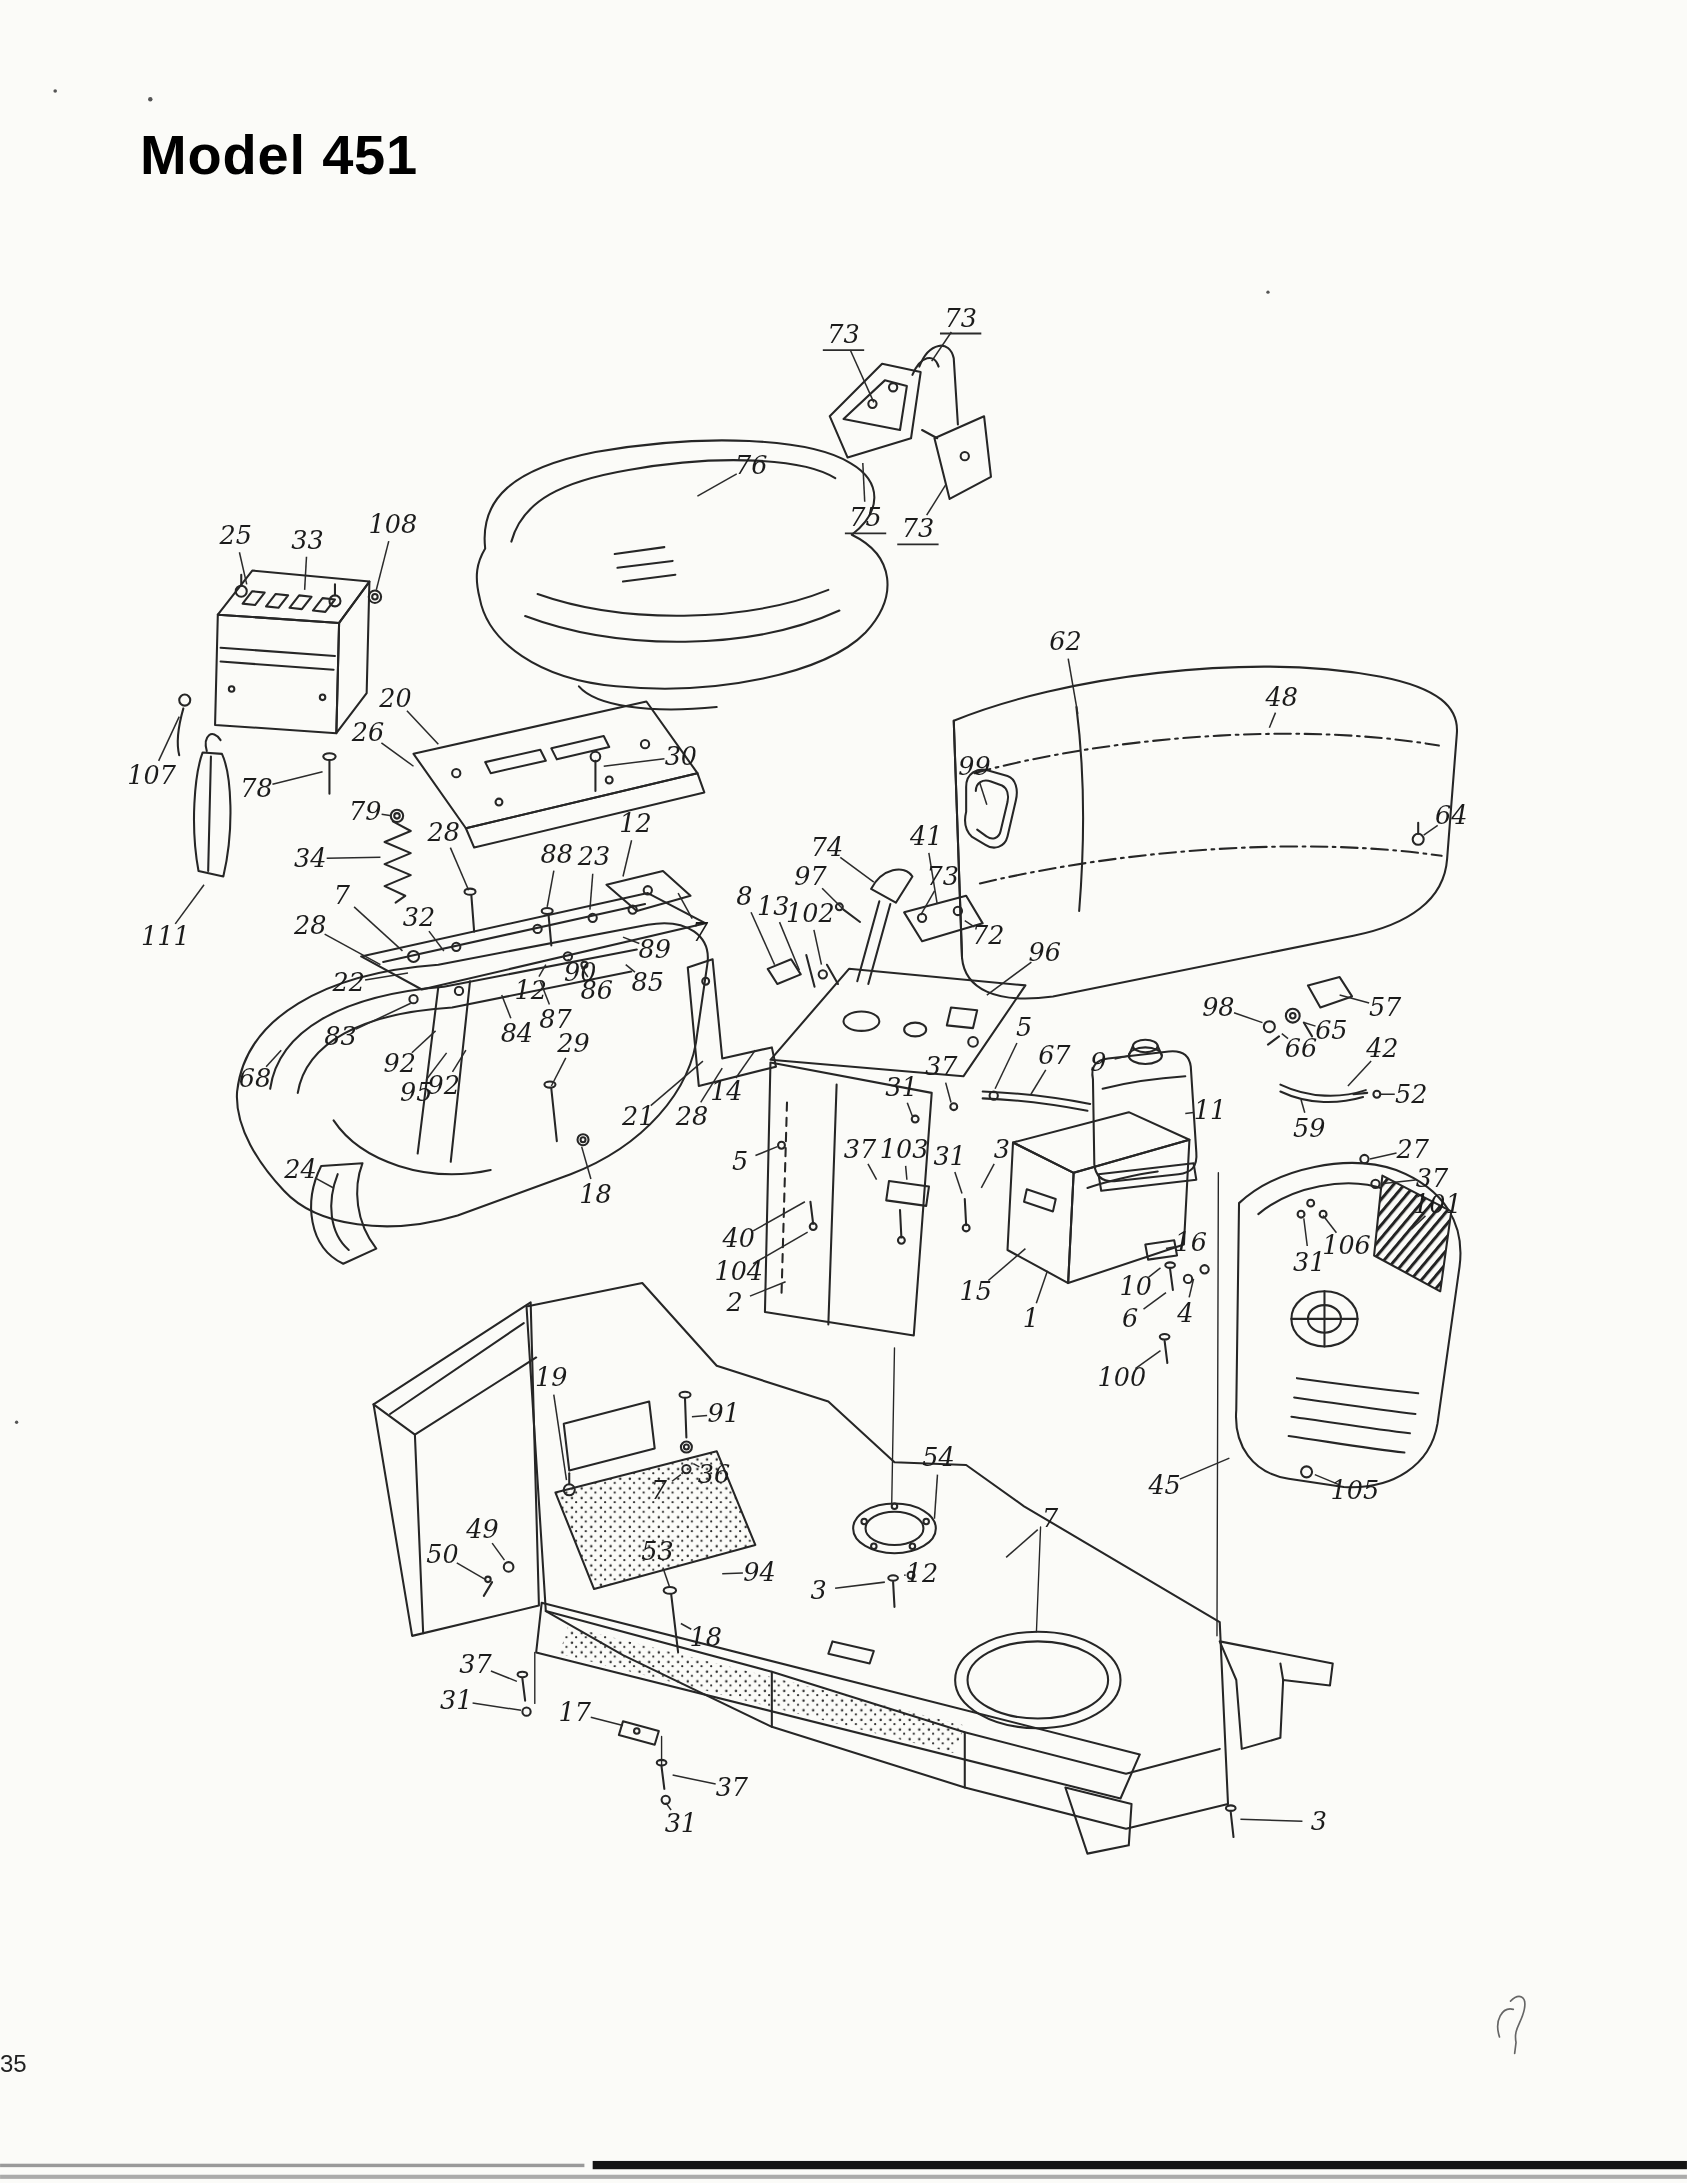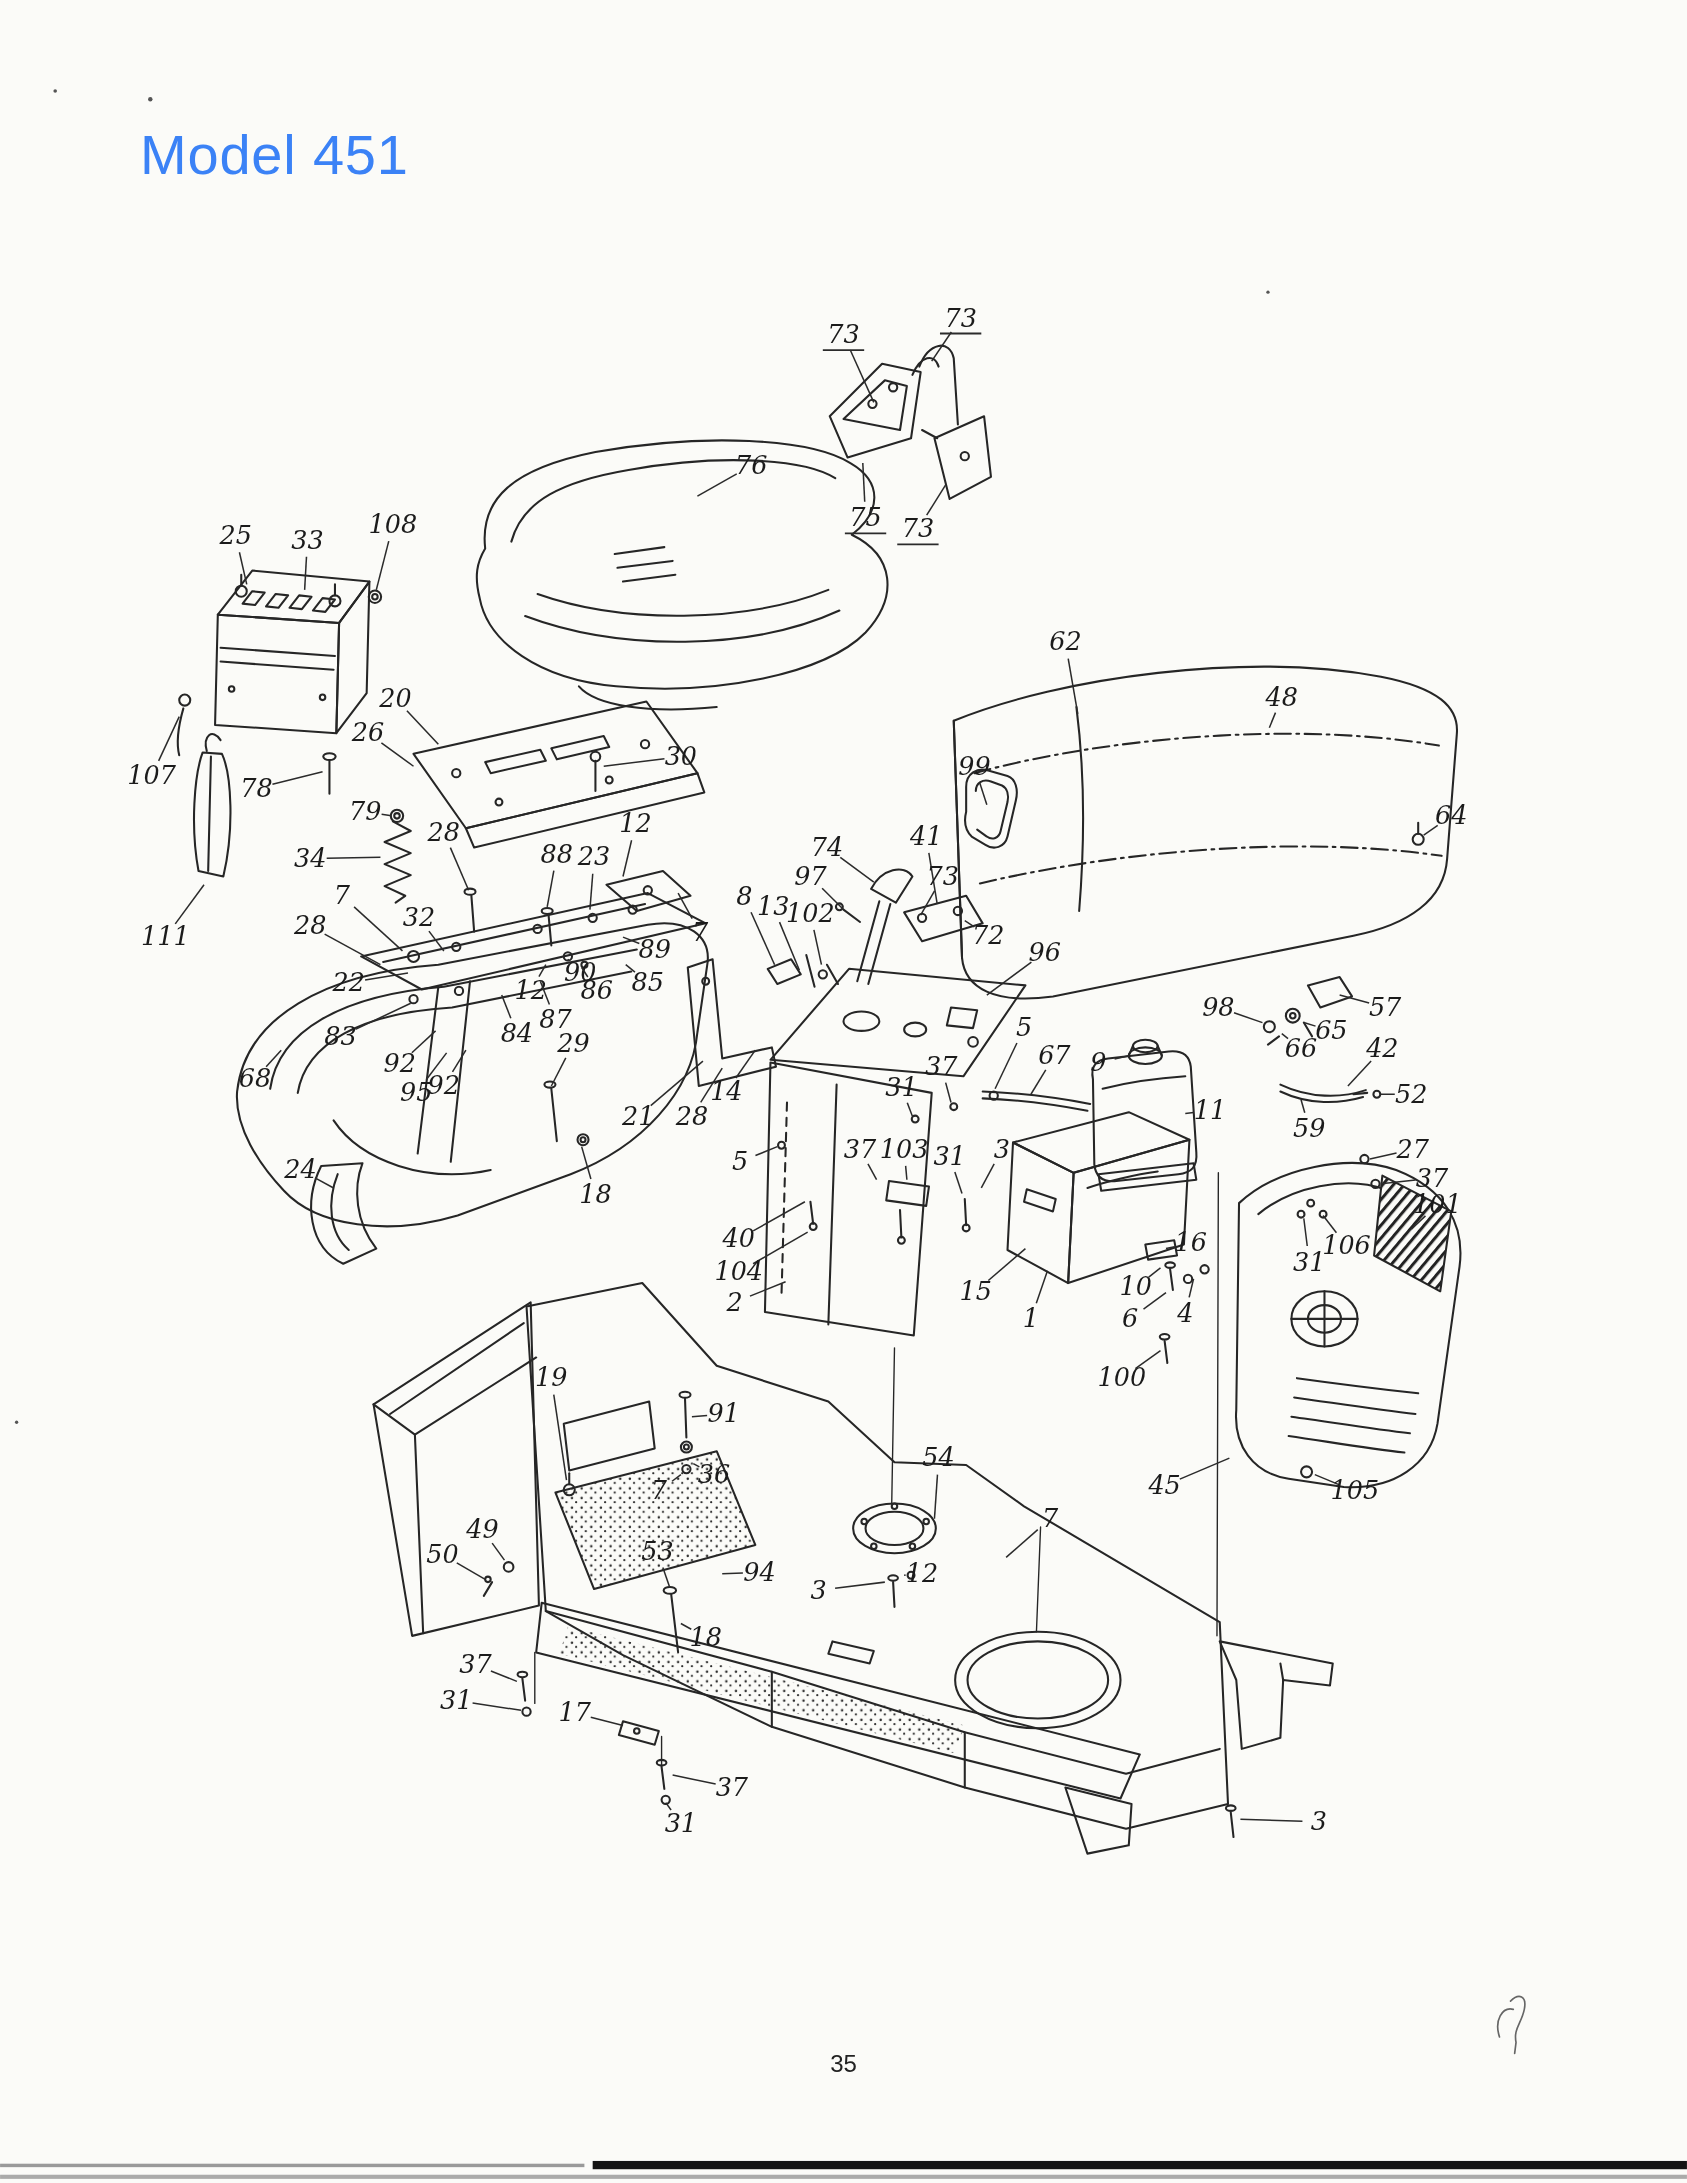--- a/index.html
+++ b/index.html
@@ -4,24 +4,24 @@
 <style>
   html,body{margin:0;padding:0;background:#d8d8d8;}
   .page{
     position:relative;width:1687px;height:2183px;margin:0 auto;
     background:#fbfbf8;overflow:hidden;
     font-family:"Liberation Sans",sans-serif;color:#1b1b1b;
   }
   .page-title{
     position:absolute;left:8.3%;top:5.6%;
     font-family:"Liberation Sans",sans-serif;
-    font-weight:400;font-size:56px;letter-spacing:0.8px;color:#3b82f6;
+    font-weight:700;font-size:56px;letter-spacing:0.8px;color:#000000;
   }
   .page-num{
-    position:absolute;left:0;right:0;top:93.9%;text-align:center;
+    position:absolute;left:0;right:0;top:93.9%;
     font-size:24px;color:#222;
   }
   svg.diagram{position:absolute;left:0;top:0;width:100%;height:100%;}
   .art{stroke:#262626;fill:none;stroke-width:1.5;stroke-linecap:round;stroke-linejoin:round;}
   .art .thin{stroke-width:1;}
   .art .dashdot{stroke-dasharray:12 4 2 4;}
   .art .dash{stroke-dasharray:6 5;}
   .noise{fill:#555;stroke:none;}
   #callout-layer text{
     font-family:"DejaVu Serif",serif;font-style:italic;

